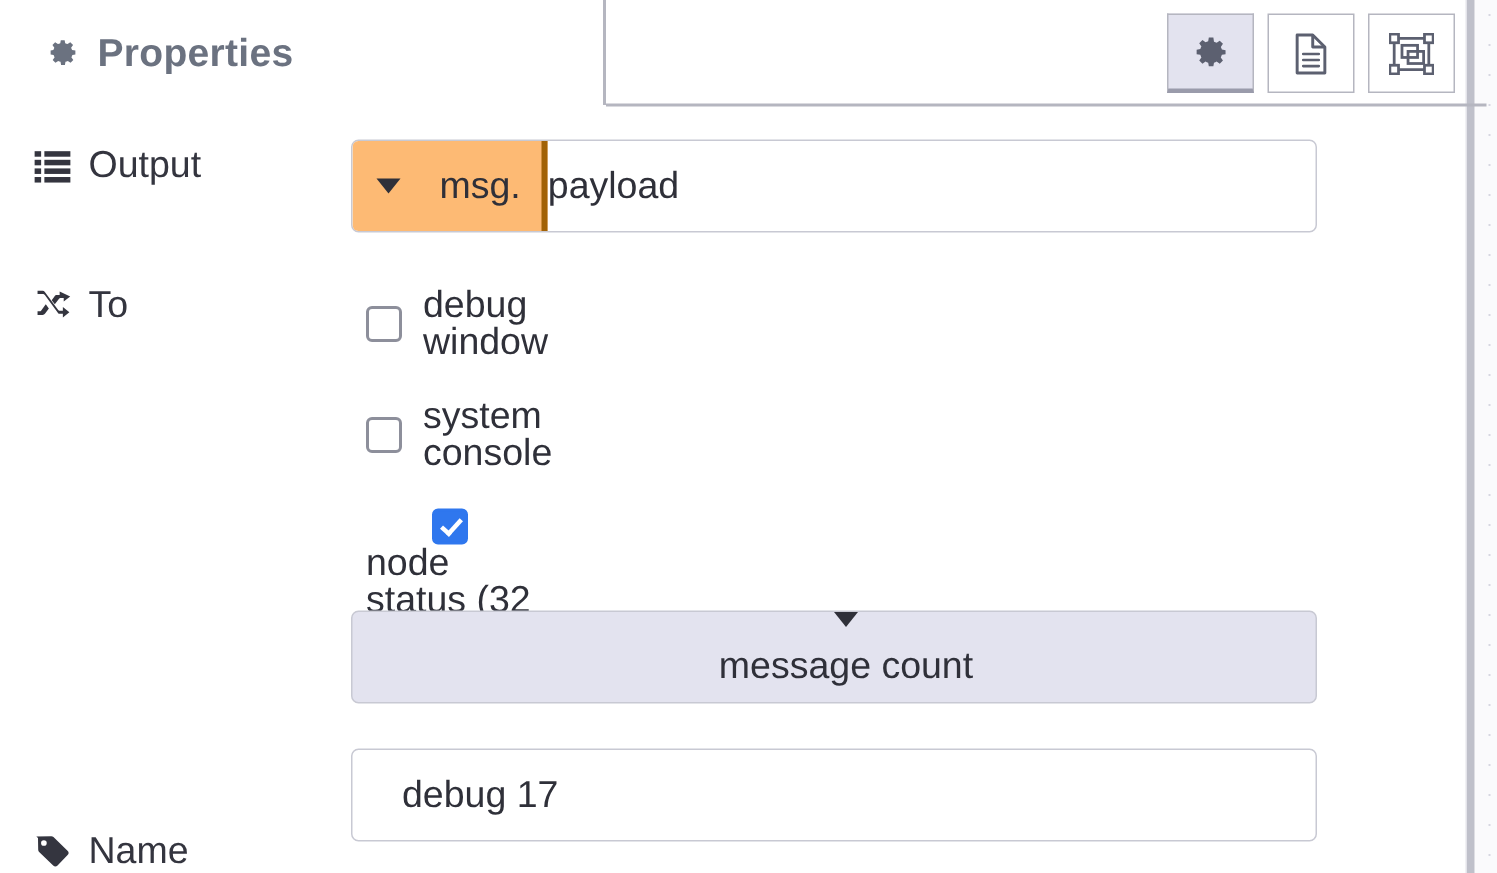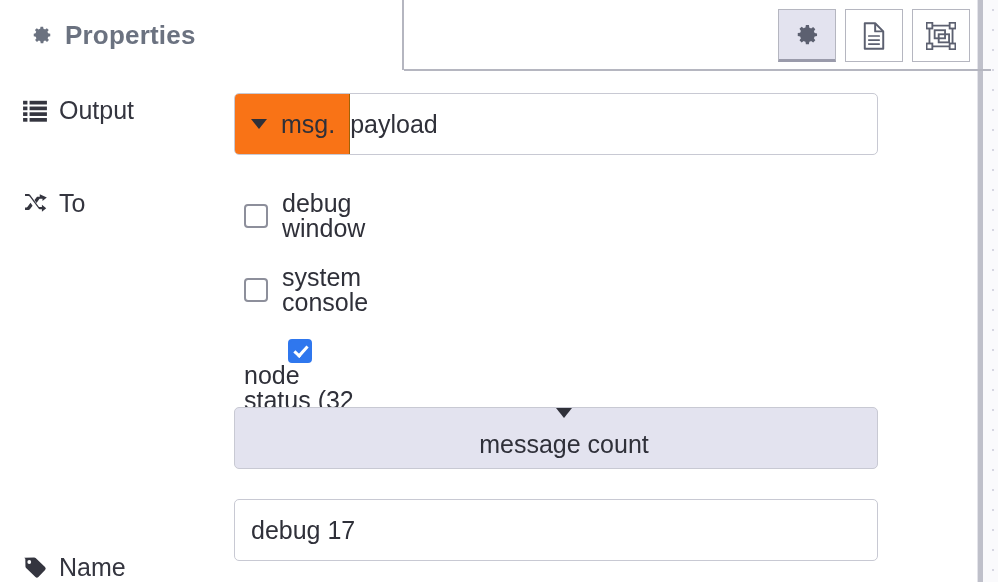--- a/index.html
+++ b/index.html
@@ -154,26 +154,26 @@
     height: 62px;
     box-sizing: border-box;
     border: 1px solid #c8c9d3;
     border-radius: 5px;
     background: #ffffff;
     display: flex;
     align-items: stretch;
     overflow: hidden;
   }
   .typed-prefix {
-    background: #f97316;
-    border-right: 1px solid #a16207;
+    background: #fdba74;
+    border-right: 4px solid #a16207;
     display: flex;
     align-items: center;
     padding: 0 14px 0 16px;
-    gap: 14px;
+    gap: 26px;
     cursor: pointer;
   }
   .caret {
     width: 0;
     height: 0;
     border-left: 8px solid transparent;
     border-right: 8px solid transparent;
     border-top: 10px solid #2f3039;
     flex: none;
   }
@@ -259,21 +259,21 @@
     position: absolute;
     left: 234px;
     width: 644px;
     height: 62px;
     box-sizing: border-box;
     background: #ffffff;
     border: 1px solid #c8c9d3;
     border-radius: 5px;
     display: flex;
     align-items: center;
-    padding-left: 16px;
+    padding-left: 33px;
     font-size: 25px;
     color: #2f3039;
     cursor: text;
   }
 </style>
 </head>
 <body>
 
 <div class="screen">
 

